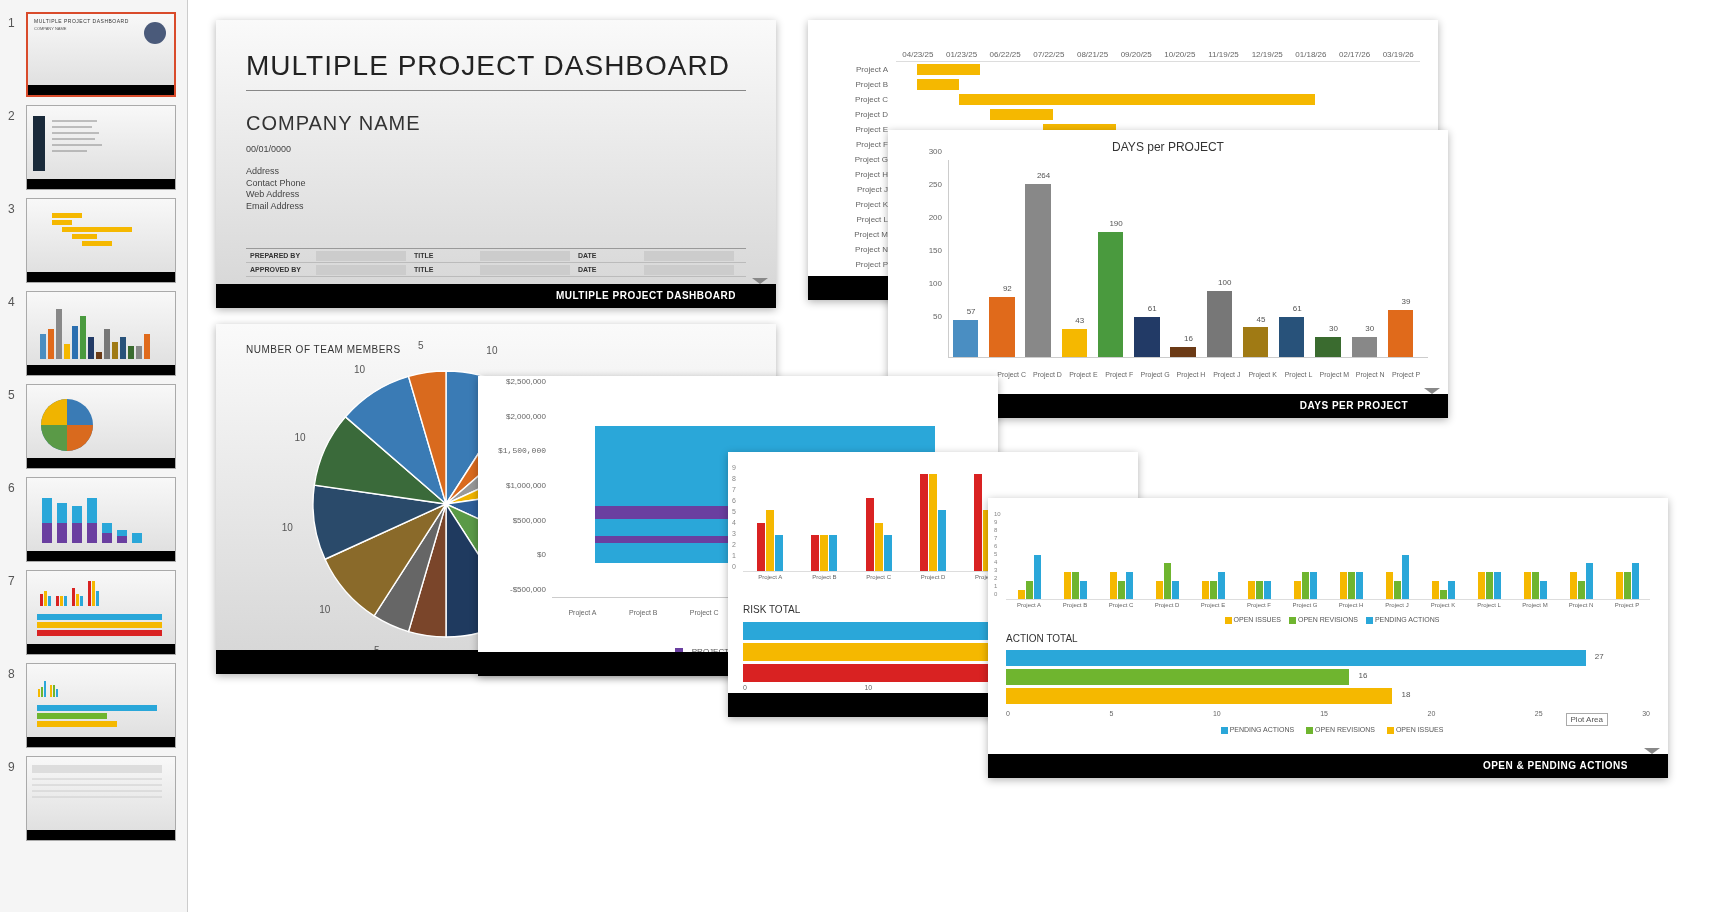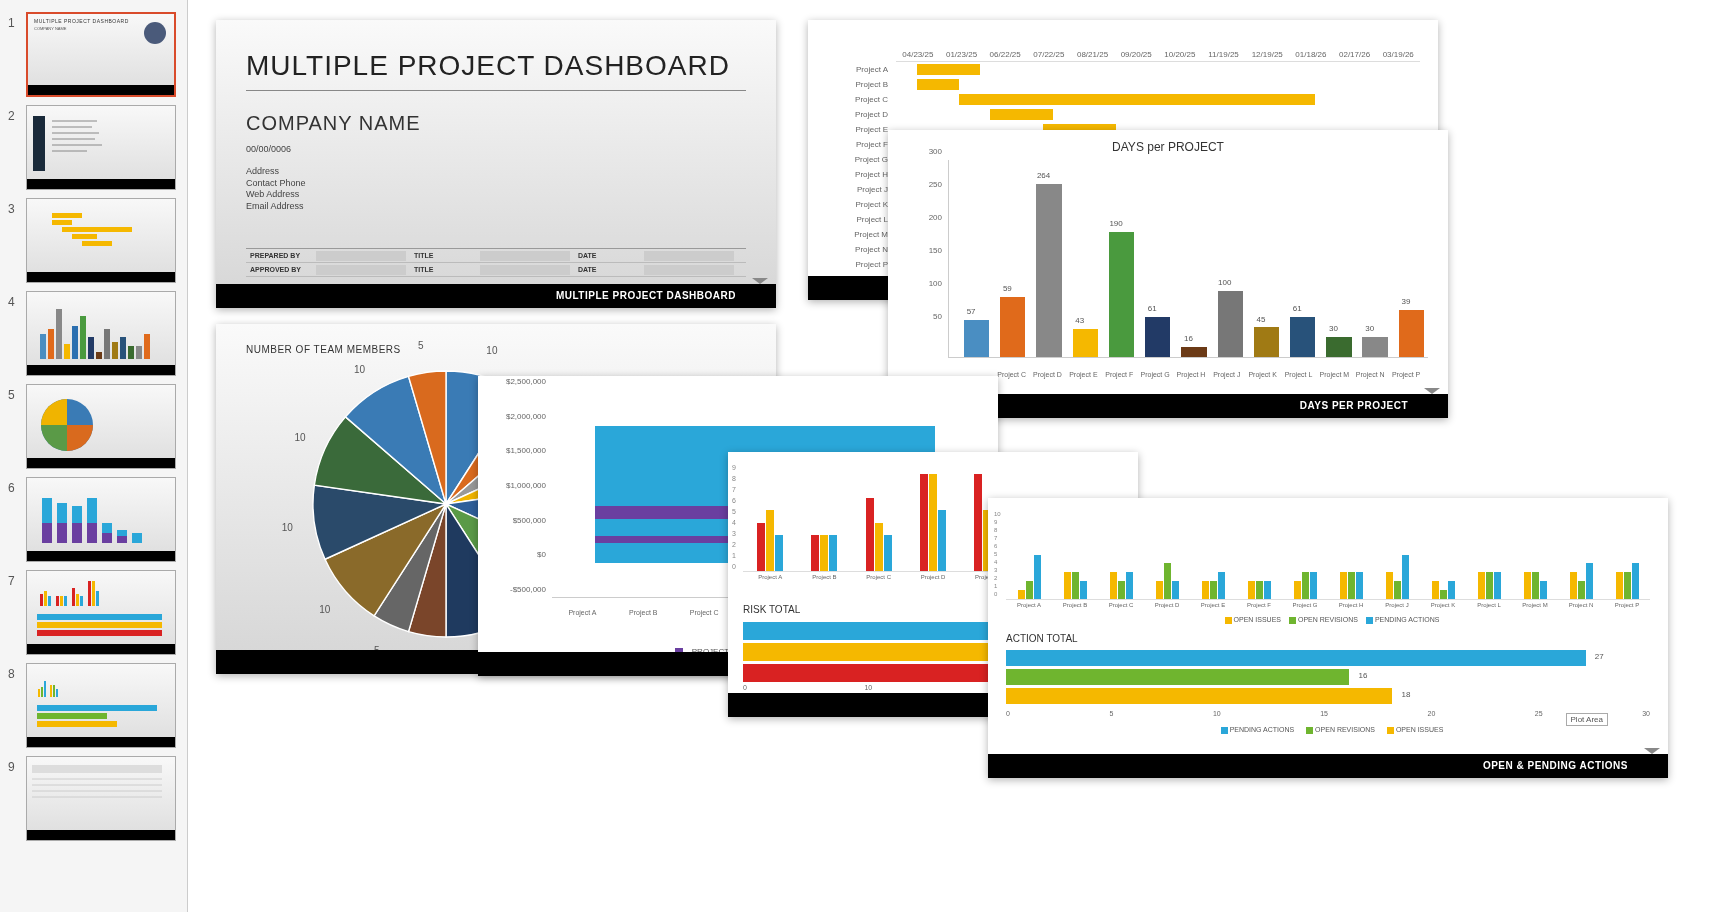--- a/index.html
+++ b/index.html
@@ -38,21 +38,21 @@
 .s3 .grow{display:flex;align-items:center;height:15px;font-size:8px;color:#666}
 .s3 .glbl{width:70px;text-align:right;padding-right:8px}
 .s3 .gbar-wrap{flex:1;position:relative;height:11px}
 .s3 .gbar{position:absolute;height:11px;background:#f5b800}
 .s4{left:700px;top:130px;width:560px;height:288px;background:#fff}
 .s4 .ctitle{position:absolute;top:10px;left:0;right:0;text-align:center;font-size:12px;color:#333}
 .s4 .chart{position:absolute;top:30px;left:30px;right:20px;bottom:60px}
 .s4 .yaxis{position:absolute;left:0;top:0;bottom:0;width:28px;font-size:8px;color:#666}
 .s4 .yaxis span{position:absolute;right:4px;transform:translateY(-50%)}
 .s4 .plot{position:absolute;left:30px;right:0;top:0;bottom:0;border-left:1px solid #ccc;border-bottom:1px solid #ccc;display:flex;align-items:flex-end;padding:0 4px}
-.s4 .bar-col{flex:1;display:flex;flex-direction:column;align-items:flex-end;justify-content:flex-end;height:100%;position:relative}
+.s4 .bar-col{flex:1;display:flex;flex-direction:column;align-items:flex-start;justify-content:flex-end;height:100%;position:relative}
 .s4 .bar{width:70%}
 .s4 .bar-lbl{position:absolute;font-size:8px;color:#555;width:100%;text-align:center}
 .s4 .xaxis{position:absolute;left:30px;right:20px;bottom:40px;display:flex;font-size:7px;color:#666;padding:0 4px}
 .s4 .xaxis span{flex:1;text-align:center;padding-top:4px}
 .s5{left:28px;top:324px;width:560px;height:350px}
 .s5 .ctitle{position:absolute;top:20px;left:30px;font-size:10px;color:#333;letter-spacing:.5px}
 .s5 .pie-wrap{position:absolute;top:40px;left:90px;width:280px;height:280px}
 .s5 .pie-lbl{position:absolute;font-size:10px;color:#555}
 .s5 .legend{position:absolute;top:58px;right:20px;font-size:9px;color:#555}
 .s6{left:290px;top:376px;width:520px;height:300px;background:#fff}
@@ -252,21 +252,21 @@
         </div>
       </div>
     </div>
 </div>
 
 <div class="main">
 
 <div class="slide s1">
   <div class="hdr">MULTIPLE PROJECT DASHBOARD</div>
   <div class="co">COMPANY NAME</div>
-  <div class="date">00/00/0006</div>
+  <div class="date">00/01/0000</div>
   <div class="addr">
     <div>Address</div>
     <div>Contact Phone</div>
     <div>Web Address</div>
     <div>Email Address</div>
   </div>
   <div class="tbl">
     <div class="row">
           <div class="cell lbl">PREPARED BY</div>
           <div class="cell val"></div>
@@ -385,21 +385,21 @@
           <span style="bottom: 66.6667%;">200</span>
           <span style="bottom: 83.3333%;">250</span>
           <span style="bottom: 100%;">300</span>
         </div>
     <div class="plot" id="s4plot">
           <div class="bar-col">
             <div class="bar-lbl" style="bottom:21%">57</div>
             <div class="bar" style="height:19%;background:#4a8ec2"></div>
           </div>
           <div class="bar-col">
-            <div class="bar-lbl" style="bottom:32.666666666666664%">59</div>
+            <div class="bar-lbl" style="bottom:32.666666666666664%">92</div>
             <div class="bar" style="height:30.666666666666664%;background:#e06a1b"></div>
           </div>
           <div class="bar-col">
             <div class="bar-lbl" style="bottom:90%">264</div>
             <div class="bar" style="height:88%;background:#888"></div>
           </div>
           <div class="bar-col">
             <div class="bar-lbl" style="bottom:16.333333333333336%">43</div>
             <div class="bar" style="height:14.333333333333334%;background:#f5b800"></div>
           </div>
@@ -482,21 +482,21 @@
   <div class="footer-bar"></div>
 </div>
 
 <div class="slide s6">
   <div class="chart">
     <div class="yax" id="s6y">
           <span style="bottom: 0%;">-$500,000</span>
           <span style="bottom: 16.6667%;">$0</span>
           <span style="bottom: 33.3333%;">$500,000</span>
           <span style="bottom: 50%;">$1,000,000</span>
-          <span style="bottom: 66.6667%;">$1,500,000</span>
+          <span style="bottom: 66.6667%; font-family: Liberation Mono, monospace;">$1,500,000</span>
           <span style="bottom: 83.3333%;">$2,000,000</span>
           <span style="bottom: 100%;">$2,500,000</span>
         </div>
     <div class="plot" id="s6plot">
           <div class="stack-col">
             <div style="position:absolute;bottom:16.666666666666664%;width:80%;left:10%">
               <div class="seg" style="width:100%;height:80px;background:#2aa7d9;position:absolute;bottom:56.666666666666664px"></div>
               <div class="seg" style="width:100%;height:56.666666666666664px;background:#6a3fa0;position:absolute;bottom:0"></div>
             </div>
           </div>

